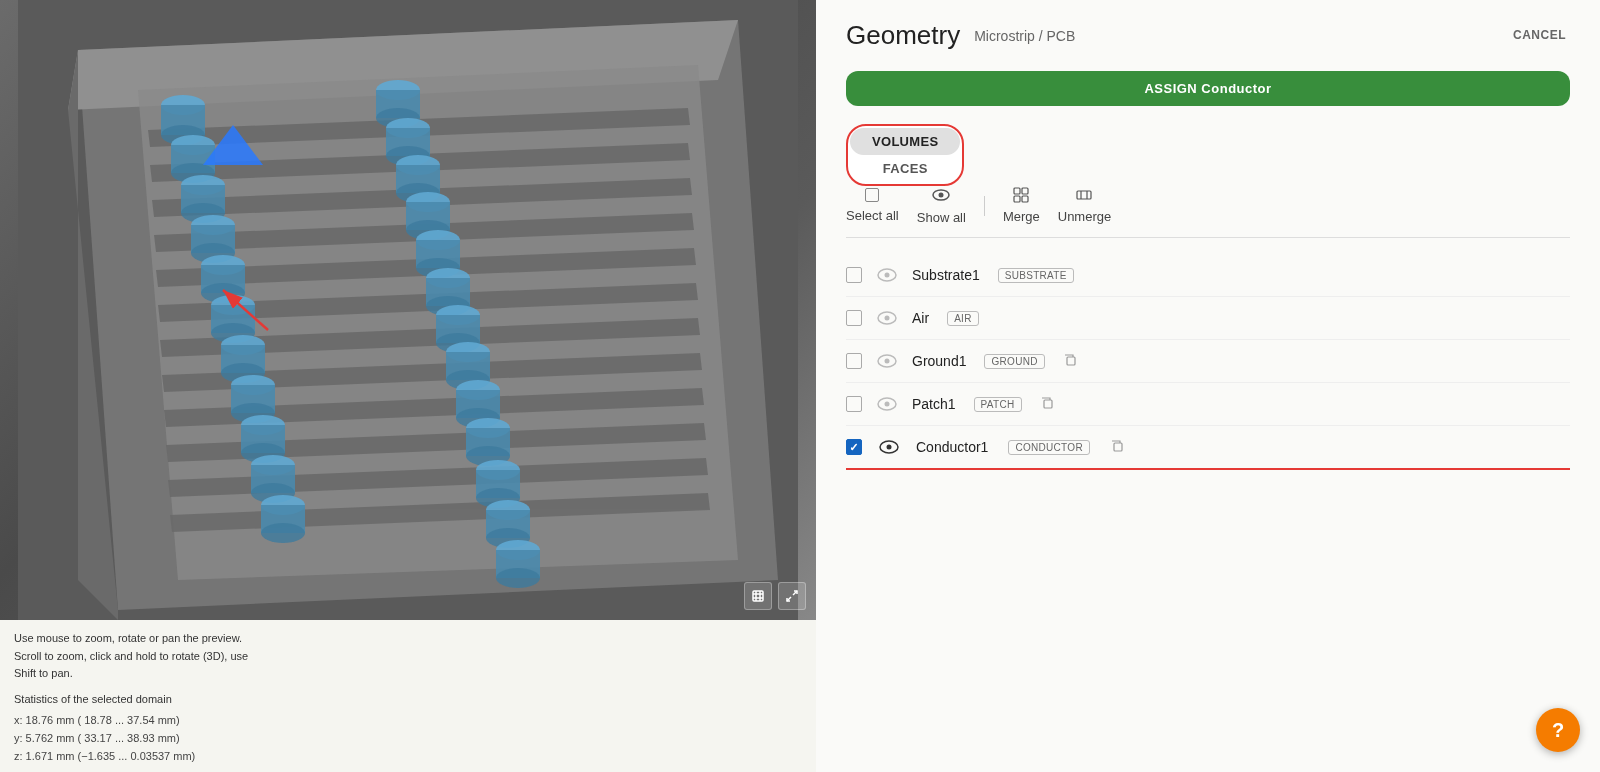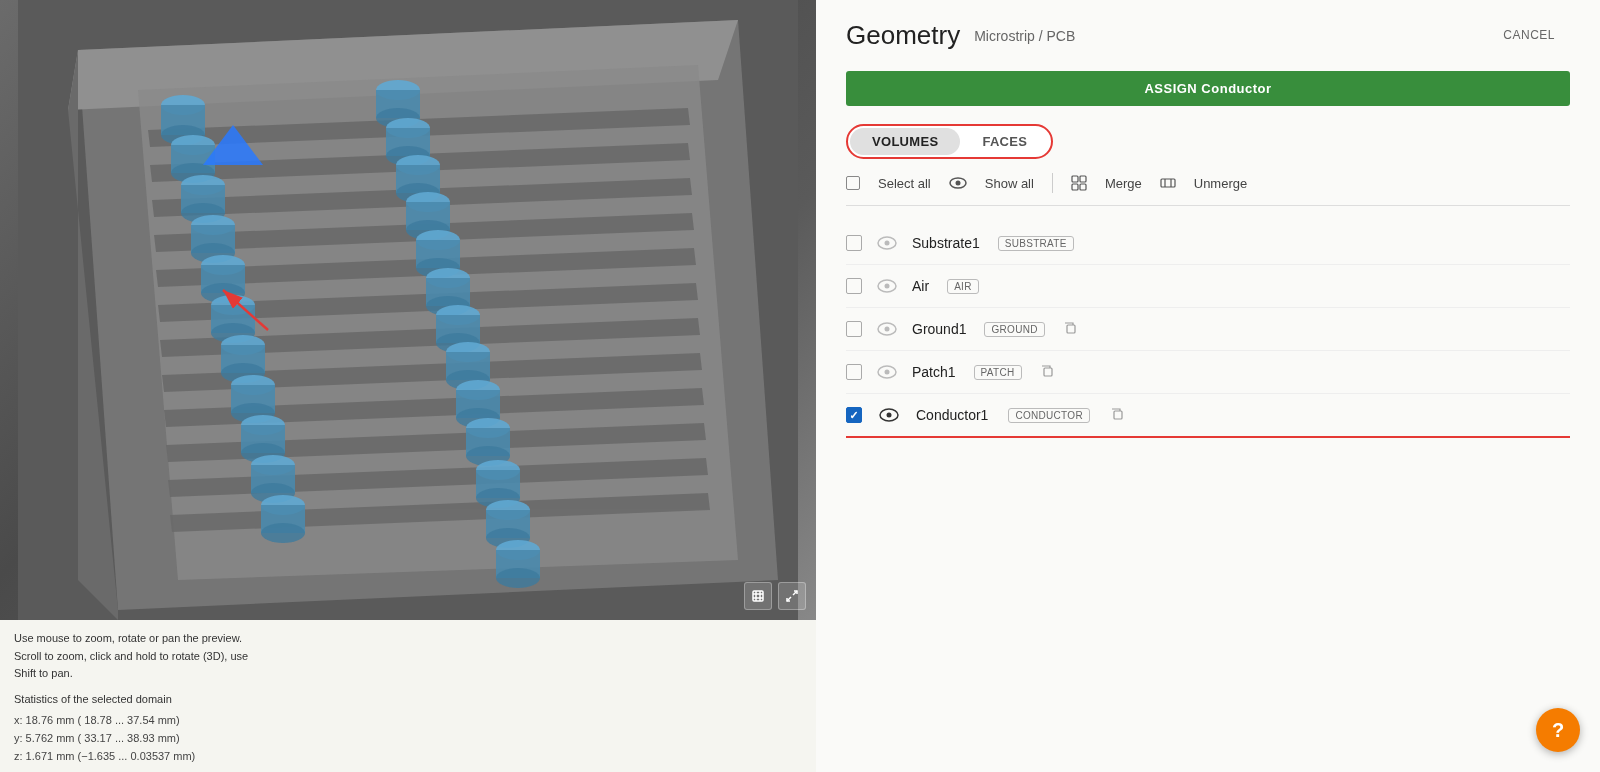--- a/index.html
+++ b/index.html
@@ -110,55 +110,55 @@
     }
 
     .panel-subtitle {
       font-size: 14px;
       color: #666;
     }
 
     .cancel-btn {
       position: absolute;
       top: 28px;
-      right: 45px;
+      right: 34px;
       background: none;
       border: none;
       font-size: 12px;
       color: #666;
       letter-spacing: 0.5px;
       cursor: pointer;
-      font-weight: 400;
+      font-weight: 700;
     }
 
     .assign-conductor-btn {
       background: #388e3c;
       color: #fff;
       border: none;
       padding: 10px 20px;
       font-size: 13px;
       font-weight: 700;
       letter-spacing: 0.5px;
-      border-radius: 3px;
+      border-radius: 12px;
       cursor: pointer;
       margin-bottom: 18px;
       display: inline-block;
     }
 
     
     .tabs-row {
       display: flex;
       align-items: center;
       gap: 0;
-      margin-bottom: 14px;
       border: 2px solid #e53935;
       border-radius: 20px;
       width: fit-content;
       padding: 2px;
       background: #fff;
+      flex-direction: column;
     }
 
     .tab-btn {
       padding: 6px 22px;
       border: none;
       background: none;
       font-size: 13px;
       font-weight: 600;
       color: #555;
       border-radius: 16px;
@@ -177,24 +177,25 @@
       align-items: center;
       gap: 18px;
       margin-bottom: 16px;
       padding-bottom: 12px;
       border-bottom: 1px solid #ddd;
     }
 
     .toolbar-item {
       display: flex;
       align-items: center;
-      gap: 18px;
+      gap: 6px;
       font-size: 13px;
       color: #444;
       cursor: pointer;
+      flex-direction: column;
     }
 
     .checkbox-plain {
       width: 14px;
       height: 14px;
       border: 1.5px solid #888;
       border-radius: 2px;
       display: inline-block;
       flex-shrink: 0;
     }

